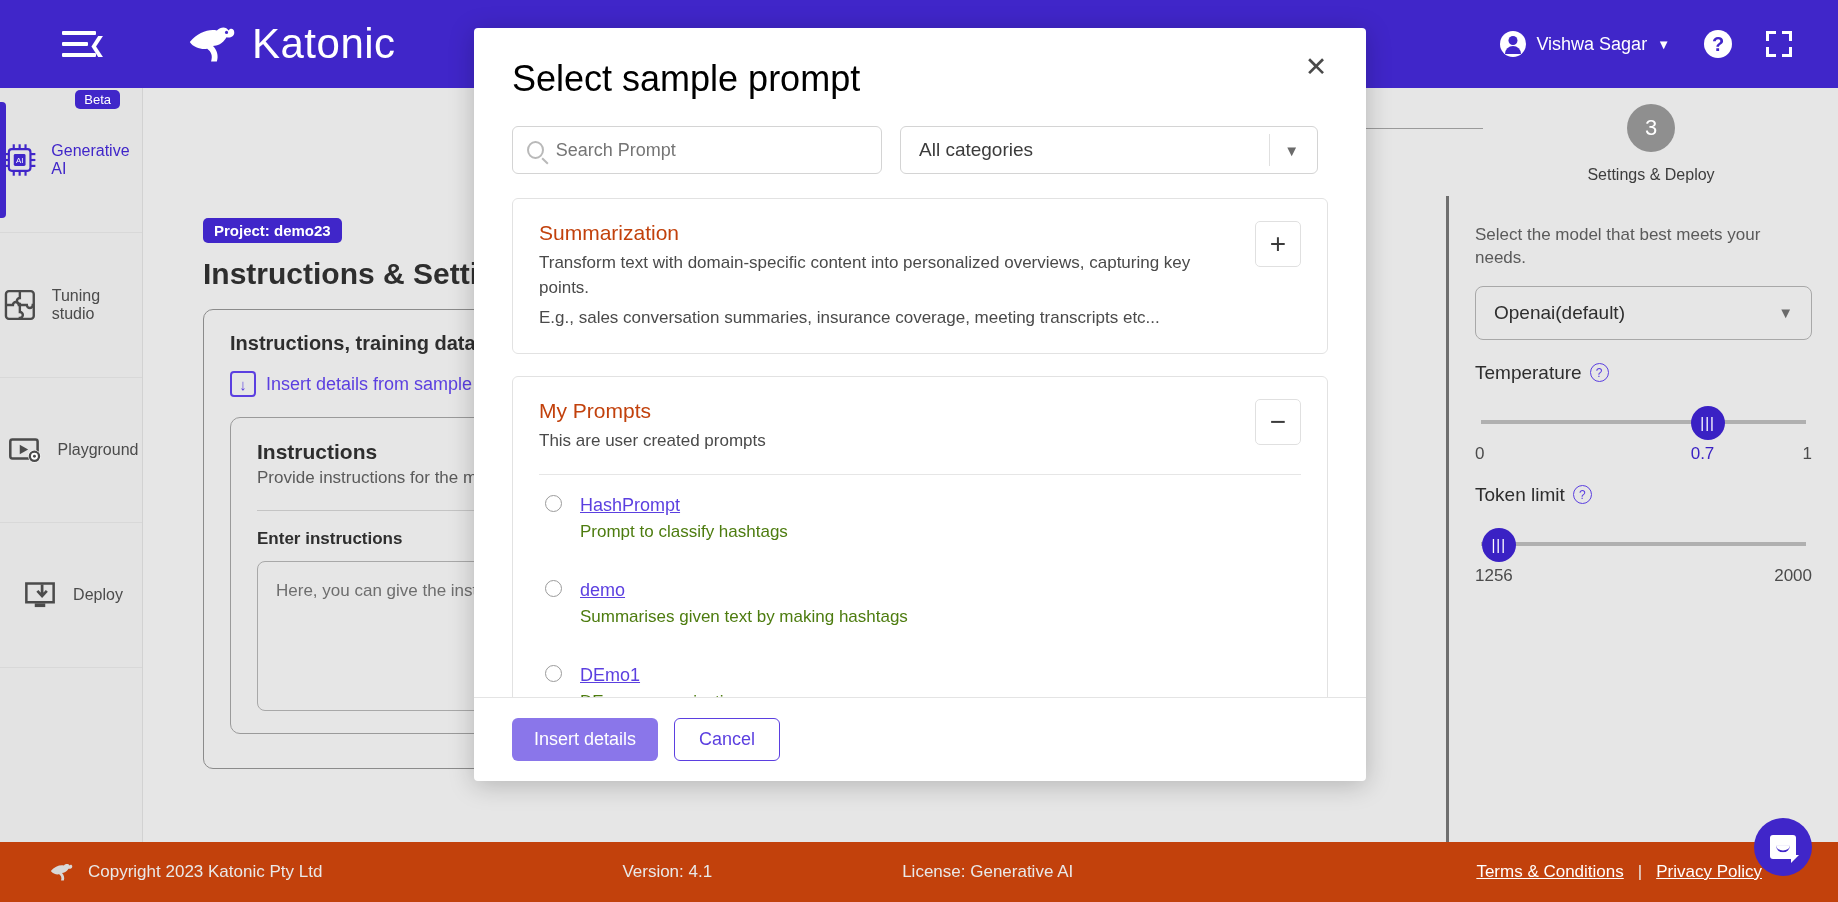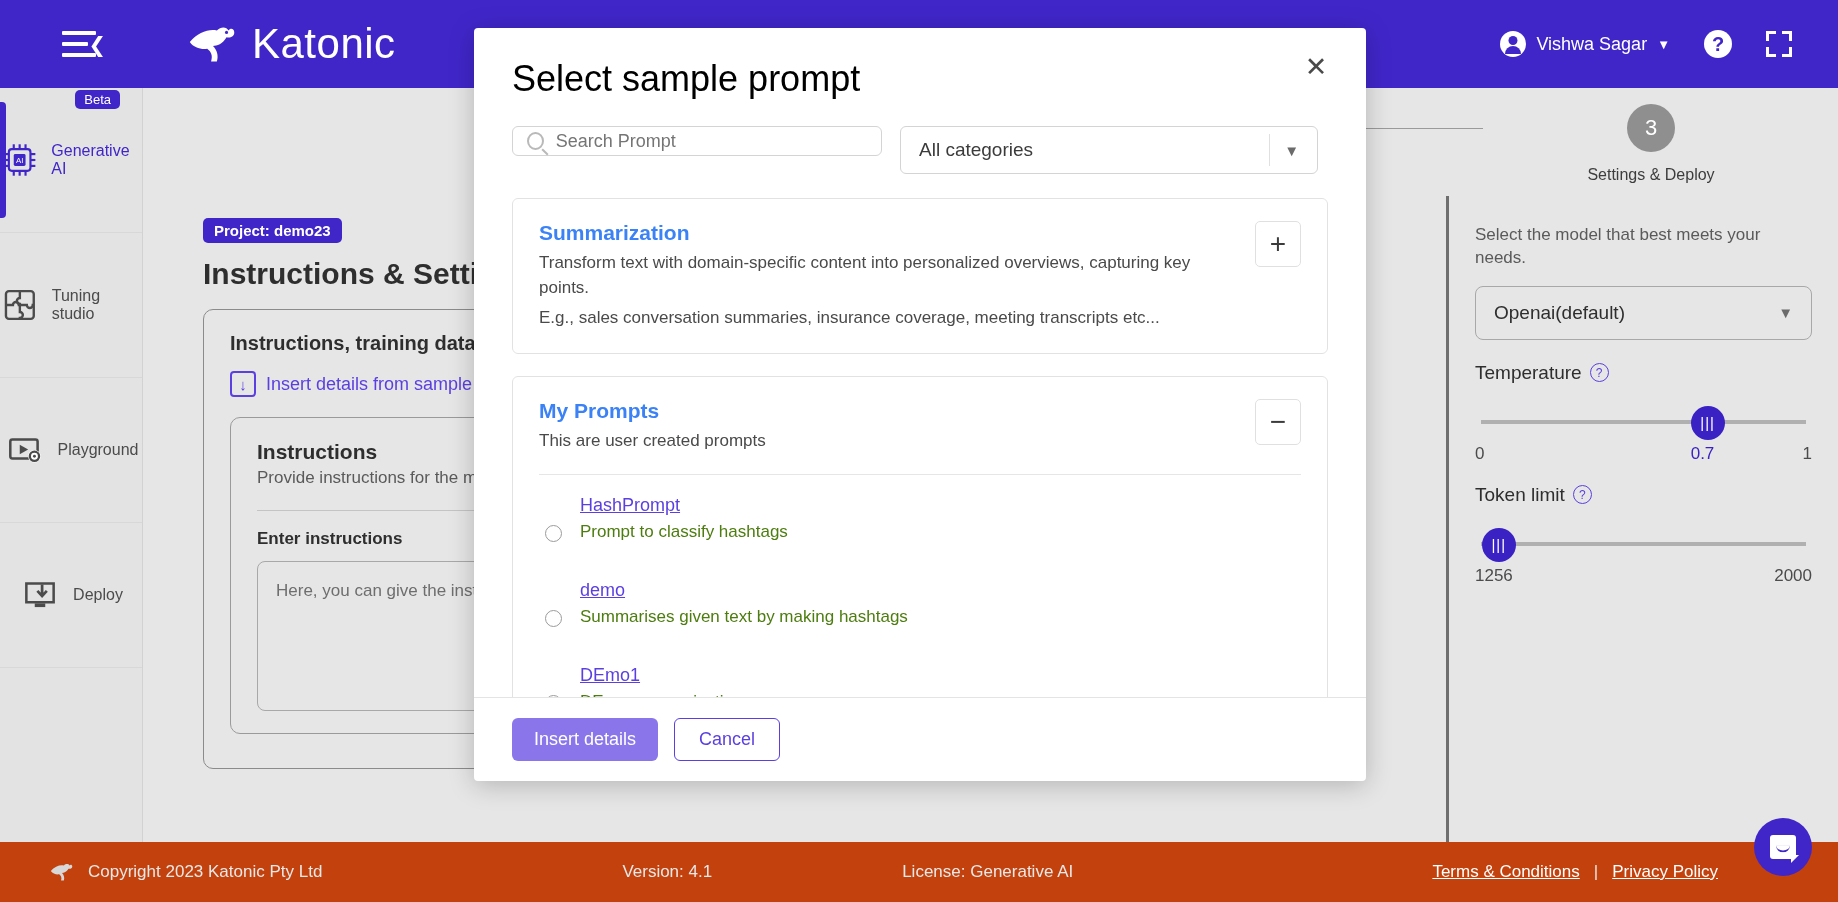--- a/index.html
+++ b/index.html
@@ -115,21 +115,21 @@
     font-size: 15px; letter-spacing:1px; cursor:pointer;}
   .slider-min, .slider-max, .slider-val { position:absolute; top: 34px; font-size:17px; color:#4b4b4b; }
   .slider-val { color:#3a21c4; }
 
   
   .footer { position:absolute; bottom:0; left:0; right:0; height:60px; background:#c2410c;
     color:#e9e9e9; display:flex; align-items:center; font-size:17px; z-index: 4; }
   .footer .copy { display:flex; align-items:center; gap:12px; margin-left: 48px; }
   .footer .ver { margin-left: 300px; }
   .footer .lic { margin-left: 190px; }
-  .footer .links { margin-left:auto; margin-right: 120px; display:flex; align-items:center; gap:14px; }
+  .footer .links { margin-left:auto; margin-right: 76px; display:flex; align-items:center; gap:14px; }
   .footer .links a { color:#fff; text-decoration: underline; cursor:pointer; }
   .chat-bubble { position:absolute; right: 26px; bottom: 26px; width: 58px; height: 58px;
     border-radius:50%; background:#4026c9; display:flex;align-items:center;justify-content:center;
     z-index: 8; cursor:pointer;}
   .chat-bubble .sq { width:26px;height:24px;background:#fff;border-radius:3px; position:relative;}
   .chat-bubble .sq::after{content:'';position:absolute;right:-3px;bottom:-4px;width:0;height:0;
     border-left:8px solid #fff;border-bottom:8px solid transparent;}
   .chat-bubble .smile{position:absolute;left:50%;top:54%;transform:translate(-50%,-50%);
     width:14px;height:7px;border-bottom:2.5px solid #4026c9;border-radius:0 0 14px 14px;}
 
@@ -138,45 +138,45 @@
     position:absolute; left: 474px; top: 28px; width: 892px; height: 753px;
     background:#fff; border-radius: 4px; z-index: 10;
     box-shadow: 0 4px 26px rgba(0,0,0,0.22);
     display:flex; flex-direction:column;
   }
   .modal-head { padding: 30px 38px 0 38px; position:relative; }
   .modal-title { font-size: 36px; color:#000000; font-weight: 400; }
   .modal-close { position:absolute; right: 36px; top: 26px; width:28px;height:28px;
     font-size: 27px; line-height: 26px; color:#4a4a4a; cursor:pointer; text-align:center;}
   .modal-filters { display:flex; gap: 18px; padding: 26px 38px 0 38px; }
-  .search-box { flex: 0 0 370px; height: 30px; border:1px solid #d4d4d4; border-radius: 6px;
+  .search-box { flex: 0 0 370px; height: 48px; border:1px solid #d4d4d4; border-radius: 6px;
     display:flex; align-items:center; gap: 12px; padding: 0 14px; }
   .search-box input { border:none; outline:none; font-size: 18px; color:#6f6f6f;
     font-family:"Liberation Sans", sans-serif; width:100%; background:transparent; }
   .search-glyph { width:18px;height:18px;border:2px solid #b9b9b9;border-radius:50%;position:relative;}
   .search-glyph::after{content:'';position:absolute;right:-7px;bottom:-5px;width:8px;height:2px;
     background:#b9b9b9;transform:rotate(45deg);}
   .cat-select { flex: 0 0 418px; height: 48px; border:1px solid #d4d4d4; border-radius: 6px;
     display:flex; align-items:center; justify-content:space-between; padding: 0 18px 0 18px;
     font-size: 19px; color:#3b3b3b; cursor:pointer; }
   .cat-select .divider-v { width:1px; height: 32px; background:#e0e0e0; margin-left:auto; margin-right: 14px;}
   .cat-caret { color:#6b6b6b; font-size: 15px; }
 
   .modal-body { flex: 1; overflow-y: auto; padding: 24px 38px 10px 38px; }
   .group-card { border:1px solid #e2e2e2; border-radius: 6px; padding: 22px 26px;
     margin-bottom: 22px; position:relative; }
   .group-head { display:flex; align-items:flex-start; }
   .group-head .txt { flex:1; padding-right: 30px; }
-  .group-name { font-size: 21px; font-weight: bold; color:#3b82f6; }
+  .group-name { font-size: 21px; font-weight: normal; color:#c2410c; }
   .group-desc { font-size: 17px; color:#4a4a4a; margin-top: 6px; line-height: 1.45; }
   .toggle-btn { width: 46px; height: 46px; border:1px solid #e0e0e0; border-radius: 5px;
     background:#fff; display:flex;align-items:center;justify-content:center;
     font-size: 28px; color:#3b3b3b; cursor:pointer; flex: 0 0 46px; }
   .prompt-sep { height:1px; background:#e6e6e6; margin: 20px 0 0 0; }
-  .prompt-row { display:flex; align-items:flex-end; gap: 18px; padding: 20px 0 18px 6px; }
+  .prompt-row { display:flex; align-items:flex-start; gap: 18px; padding: 20px 0 18px 6px; }
   .radio { width: 17px; height: 17px; border: 1.6px solid #9a9a9a; border-radius:50%;
     flex: 0 0 17px; cursor:pointer; background:#fff;}
   .prompt-txt .name { font-size: 18px; color:#5b3fe0; text-decoration: underline; cursor:pointer;
     font-weight: 400; }
   .prompt-txt .desc { font-size: 17px; color:#4d7c0f; margin-top: 6px; }
 
   .modal-foot { border-top: 1px solid #e4e4e4; padding: 20px 38px; display:flex; gap: 16px; }
   .btn-primary { background:#8a76ea; color:#fff; border:none; border-radius: 6px;
     padding: 11px 22px; font-size: 18px; cursor:pointer; font-family:"Liberation Sans", sans-serif;}
   .btn-secondary { background:#fff; color:#5b3fe0; border:1px solid #5b3fe0; border-radius: 6px;

